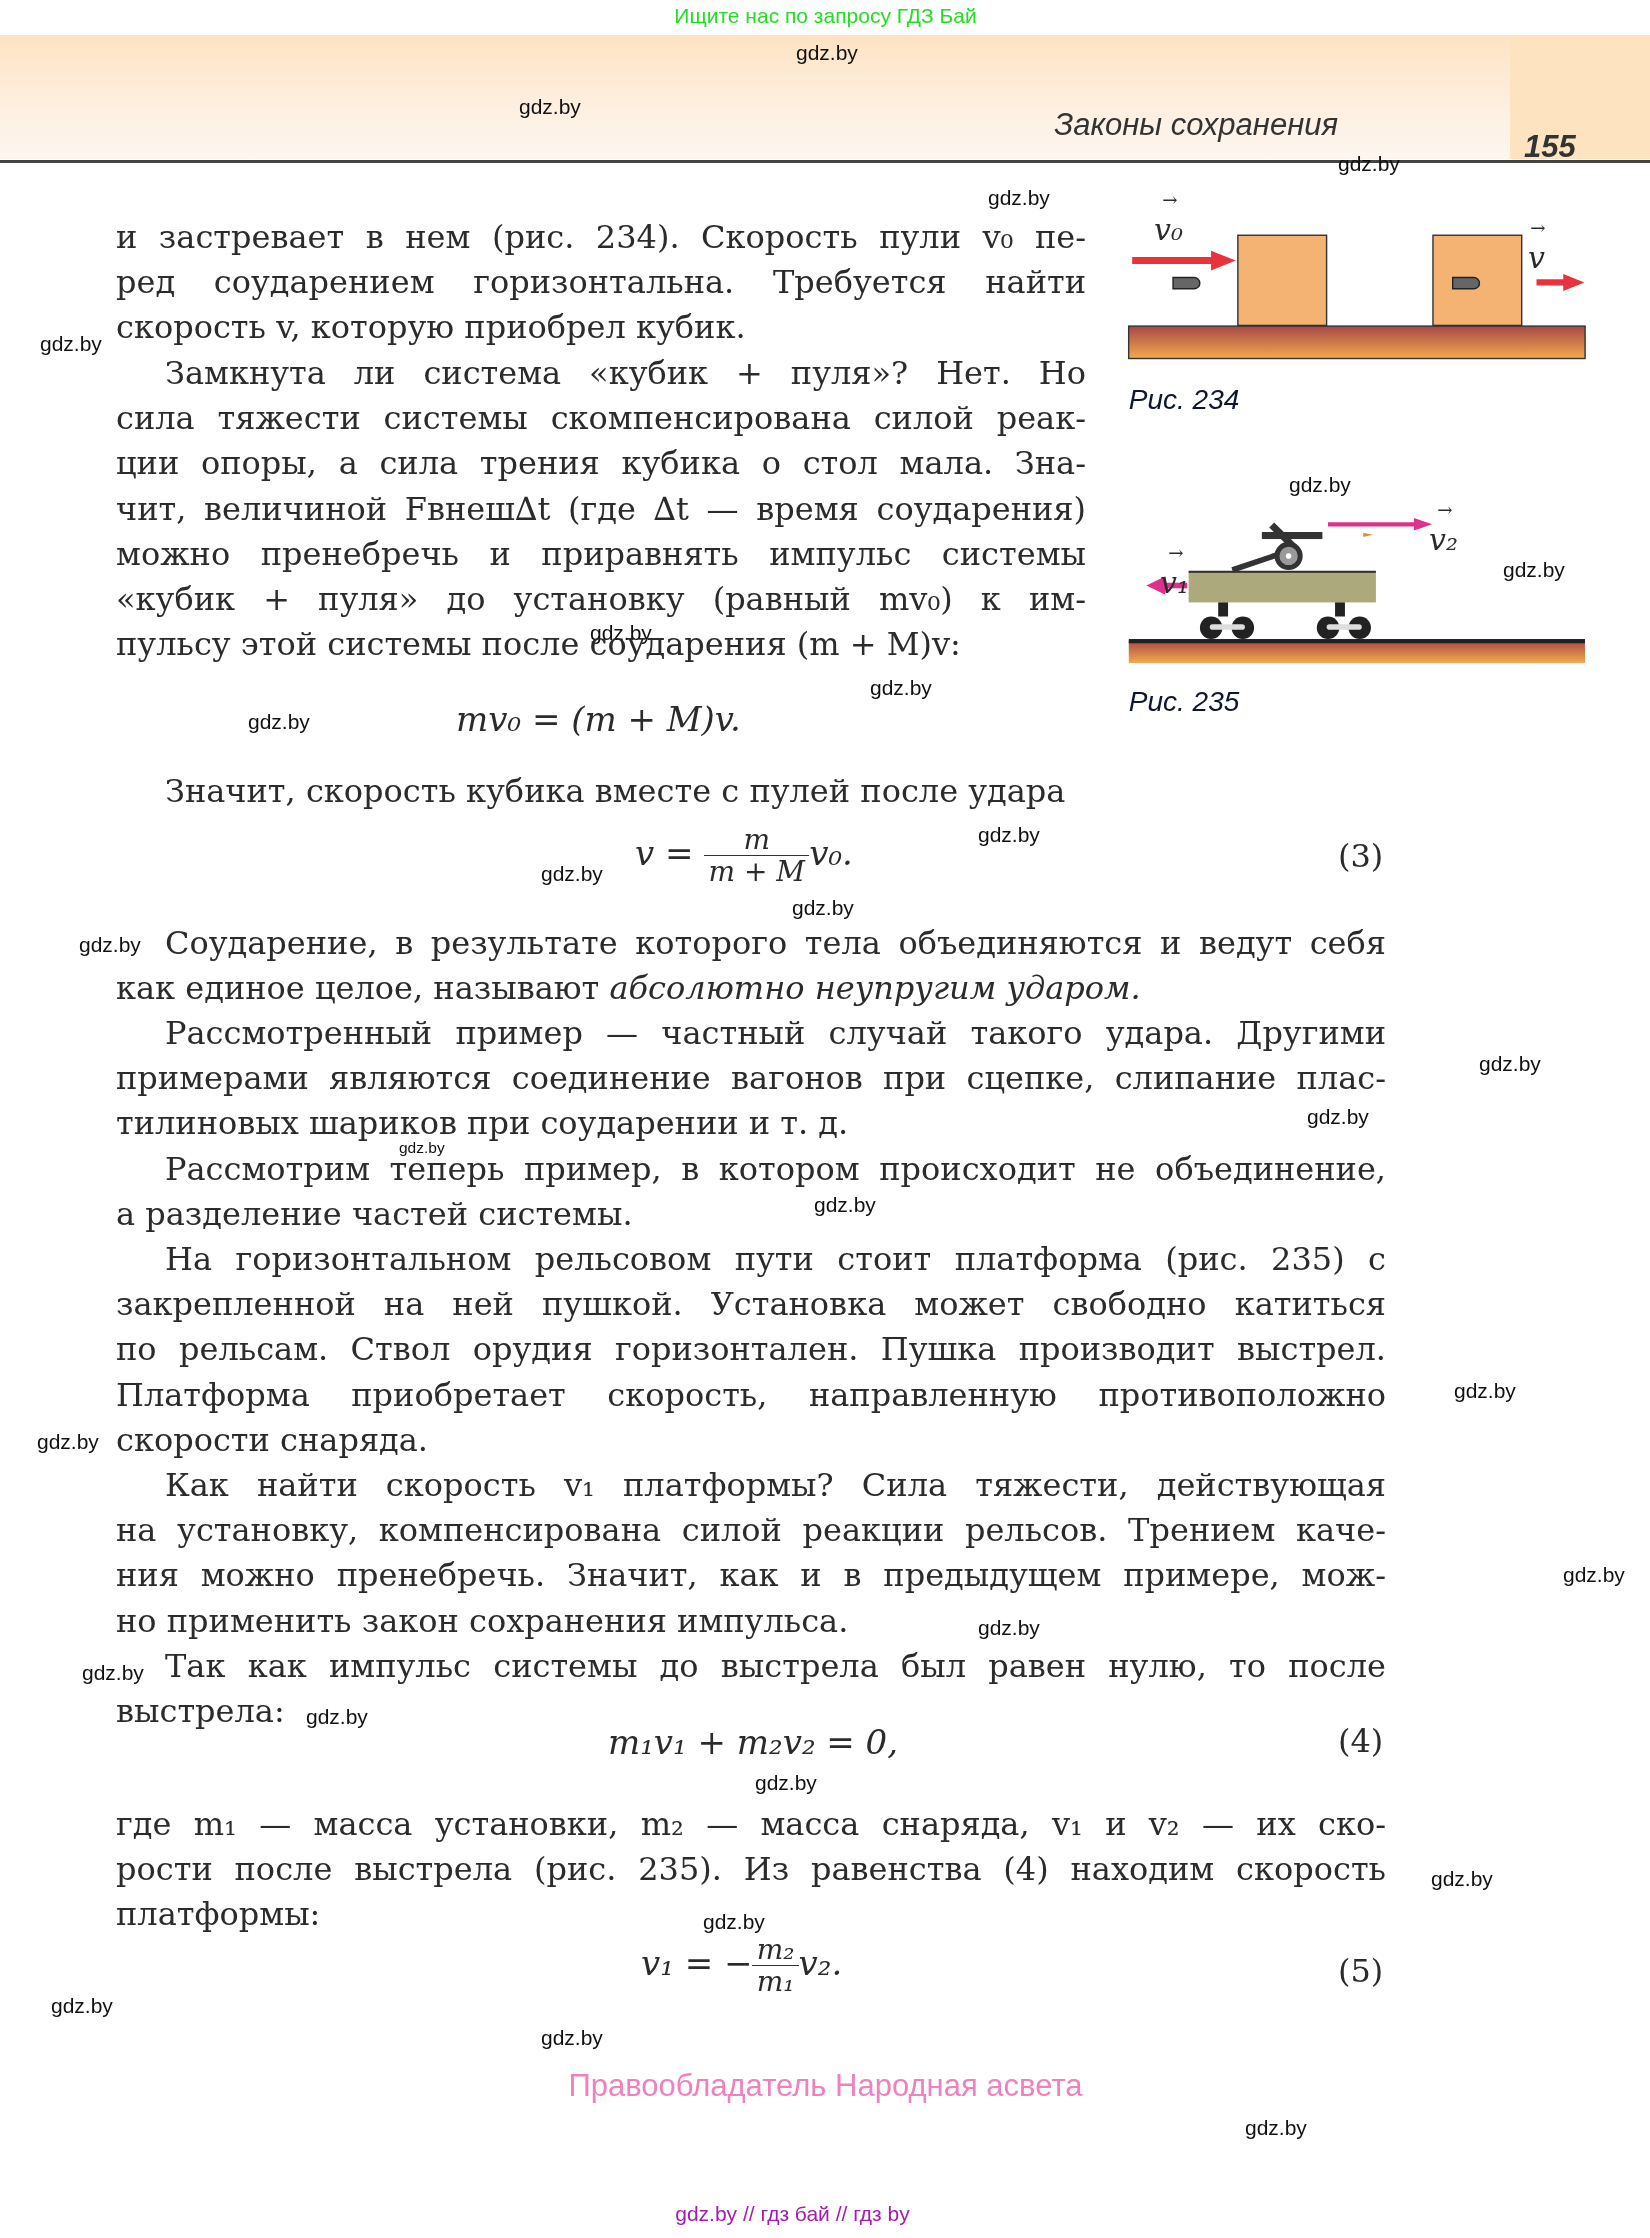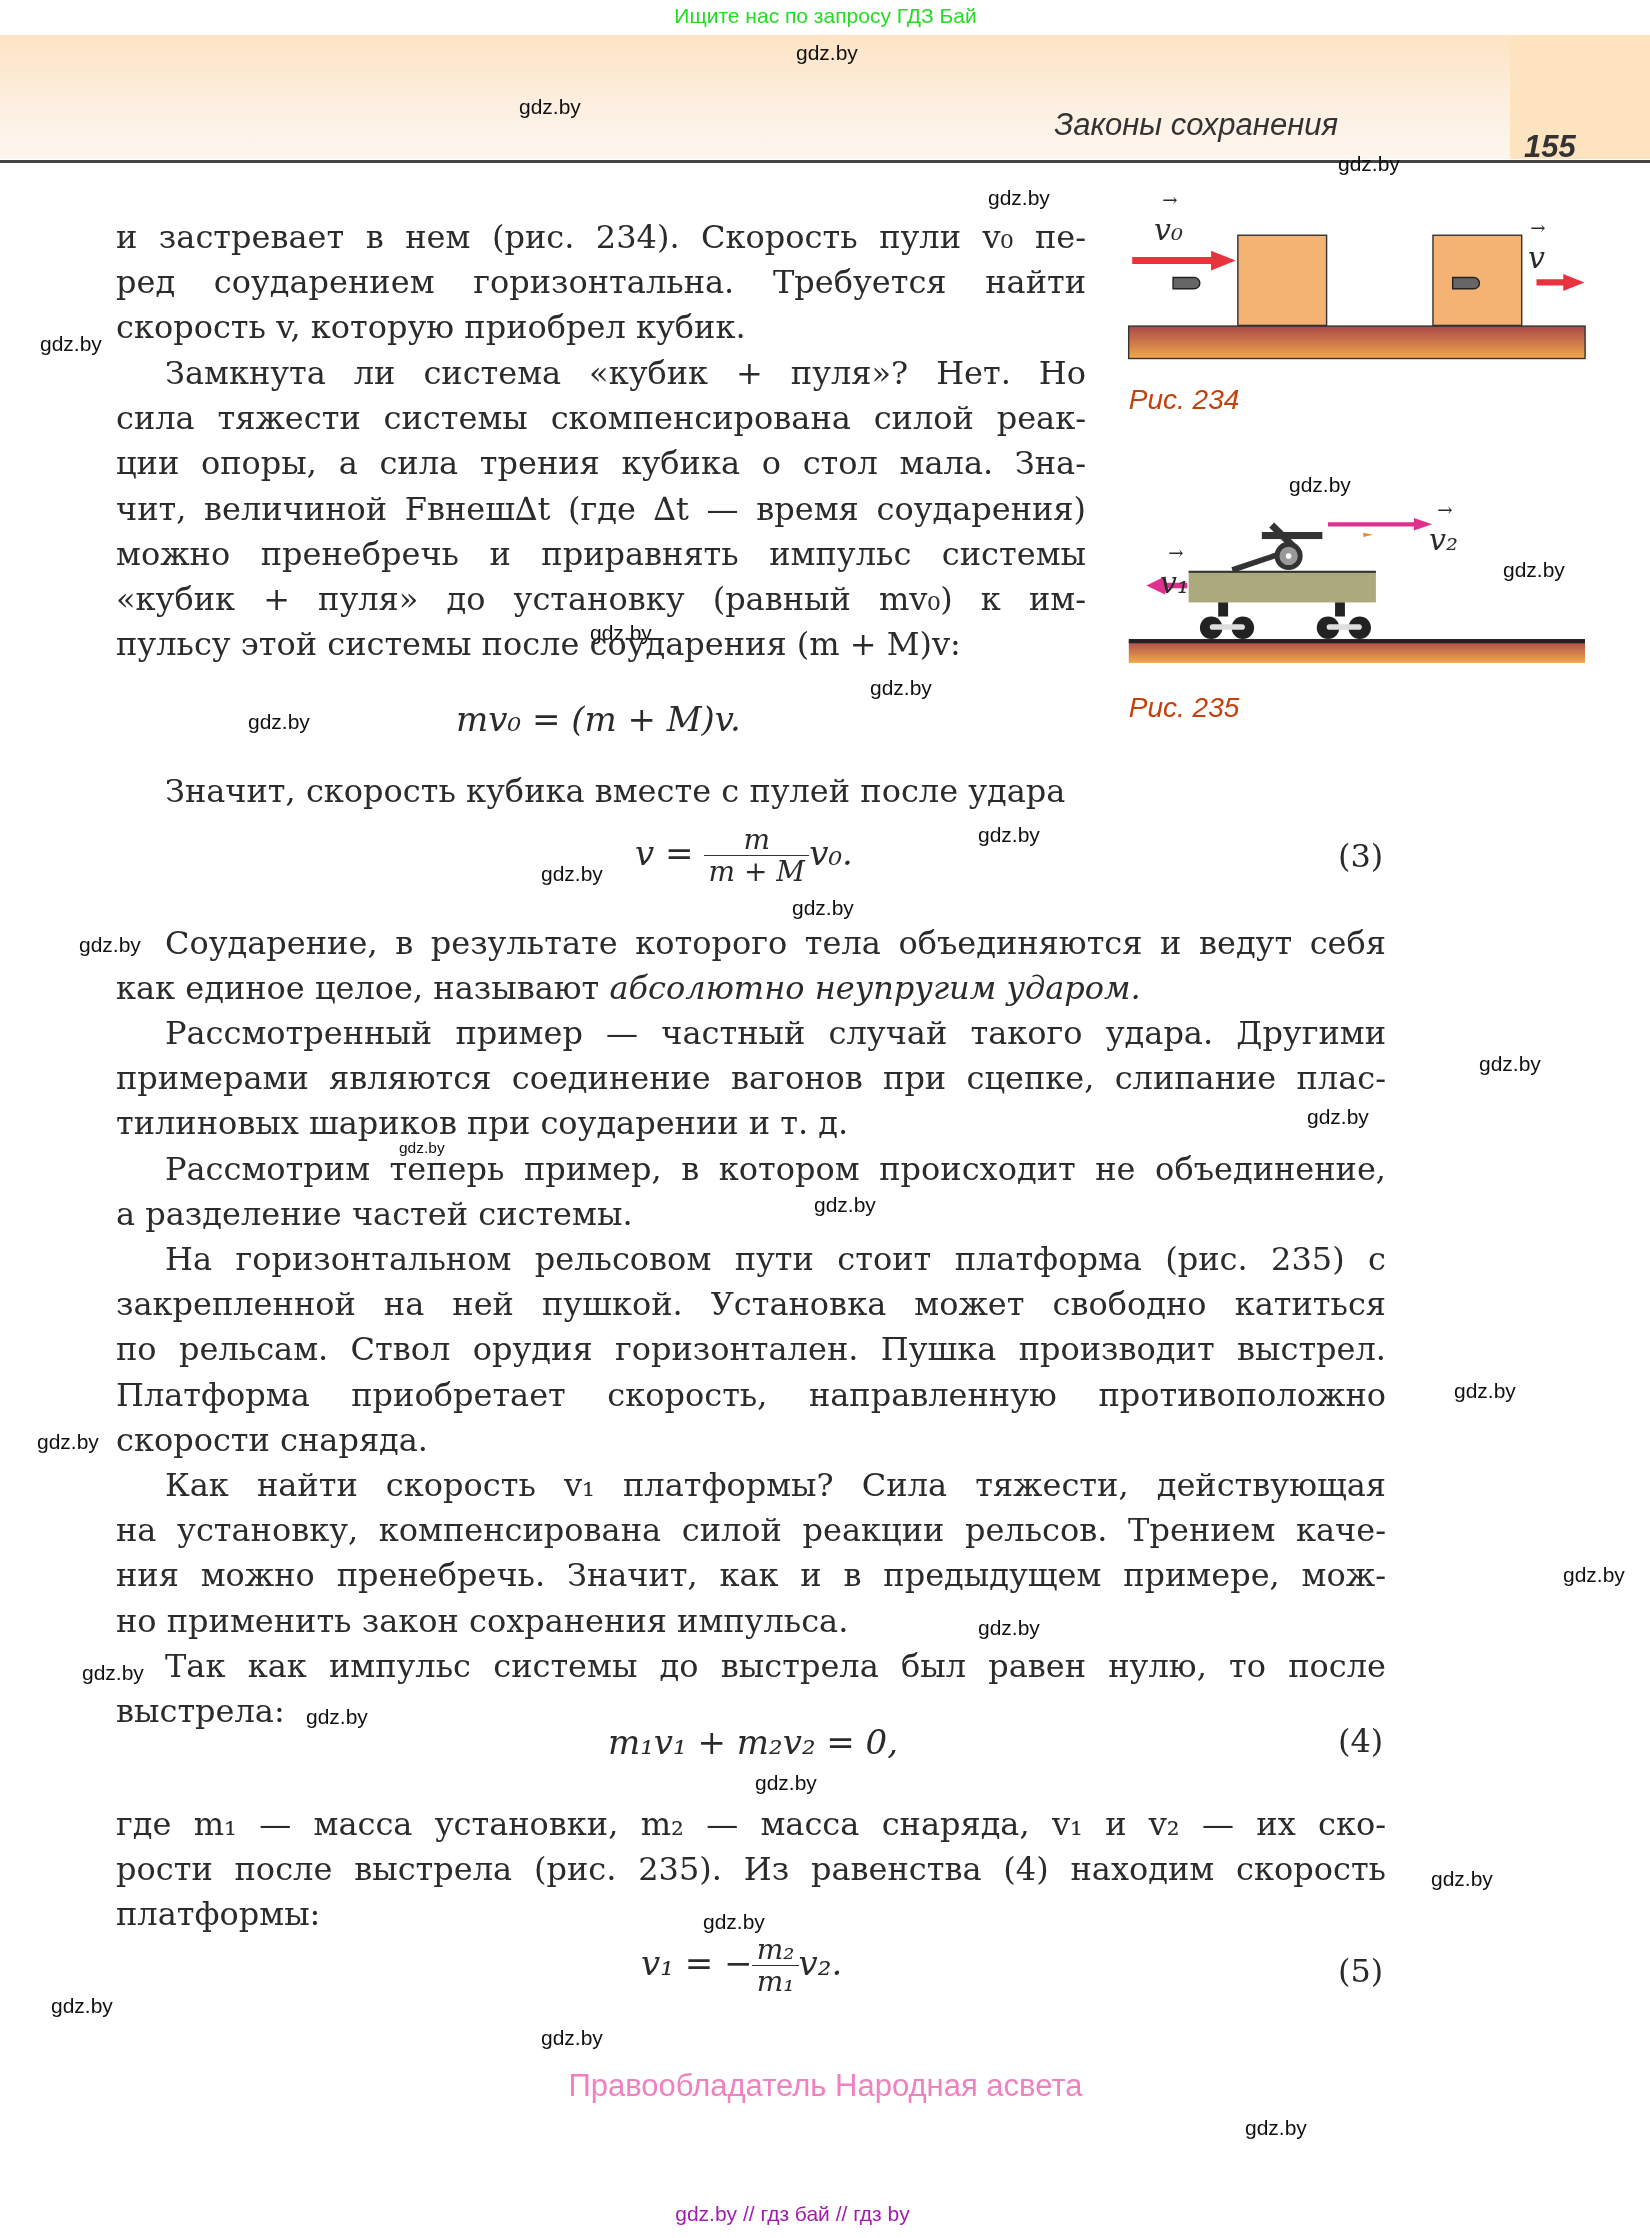--- a/index.html
+++ b/index.html
@@ -27,21 +27,21 @@
   .ind { text-indent:49px; }
   .it { font-style:italic; }
   .formula { position:absolute; font-size:34px; font-style:italic; white-space:nowrap; }
   .eqnum { position:absolute; font-size:32px; }
   .frac { display:inline-block; vertical-align:middle; text-align:center; font-size:28px; line-height:31px; }
   .frac .num { display:block; border-bottom:1.4px solid #333; padding:0 4.2px; }
   .frac .den { display:block; padding:0 4.2px; }
   .vec { position:relative; display:inline-block; }
   .vec::before { content:"\2192"; position:absolute; left:50%; transform:translateX(-40%); top:-22.6px; font-size:18.3px; font-style:normal; }
 
-  .caption { position:absolute; font-family:"Liberation Sans", sans-serif; font-style:italic; font-size:28px; color:#c2410c; }
+  .caption { position:absolute; font-family:"Liberation Sans", sans-serif; font-style:italic; font-size:28px; color:#0f172a; }
   .copyright { position:absolute; left:0; width:1651px; top:2068px; text-align:center;
                font-family:"Liberation Sans", sans-serif; font-size:31px; color:#f080c0; }
   .footer-links { position:absolute; left:0; width:1585px; top:2202px; text-align:center;
                   font-family:"Liberation Sans", sans-serif; font-size:21px; color:#a21caf; }
 </style>
 </head>
 <body>
 
 <div class="top-banner">Ищите нас по запросу ГДЗ Бай</div>
 
@@ -135,21 +135,21 @@
     <circle cx="230" cy="88" r="13" fill="#999"></circle>
     <circle cx="230" cy="88" r="4" fill="#fff"></circle>
     <line x1="286" y1="43" x2="420" y2="43" stroke="#e0308c" stroke-width="6"></line>
     <polygon points="434,43 408,34 408,52" fill="#e0308c"></polygon>
     <polygon points="336,55 350,58 336,61" fill="#e58a3a"></polygon>
     <line x1="86" y1="130" x2="44" y2="130" stroke="#e0308c" stroke-width="8"></line>
     <polygon points="28,130 55,117 55,143" fill="#e0308c"></polygon>
   </svg>
   <span class="formula" style="left:34px;top:71px;font-size:30px"><span class="vec">v₁</span></span>
   <span class="formula" style="left:303px;top:28px;font-size:30px"><span class="vec">v₂</span></span>
-  <div class="caption" style="left:2.8px;top:198px">Рис. 235</div>
+  <div class="caption" style="left:2.8px;top:192px">Рис. 235</div>
 </div>
 
 <div class="body-text" style="left:116px;top:215px;width:970px;">
   <div class="line just" style="top:0;width:970px">и застревает в нем (рис. 234). Скорость пули v₀ пе-</div>
   <div class="line just" style="top:45px;width:970px">ред соударением горизонтальна. Требуется найти</div>
   <div class="line" style="top:90px">скорость v, которую приобрел кубик.</div>
 </div>
 <div class="body-text" style="left:116px;top:351px;width:970px;">
   <div class="line just ind" style="top:0;width:970px">Замкнута ли система «кубик + пуля»? Нет. Но</div>
   <div class="line just" style="top:45px;width:970px">сила тяжести системы скомпенсирована силой реак-</div>

